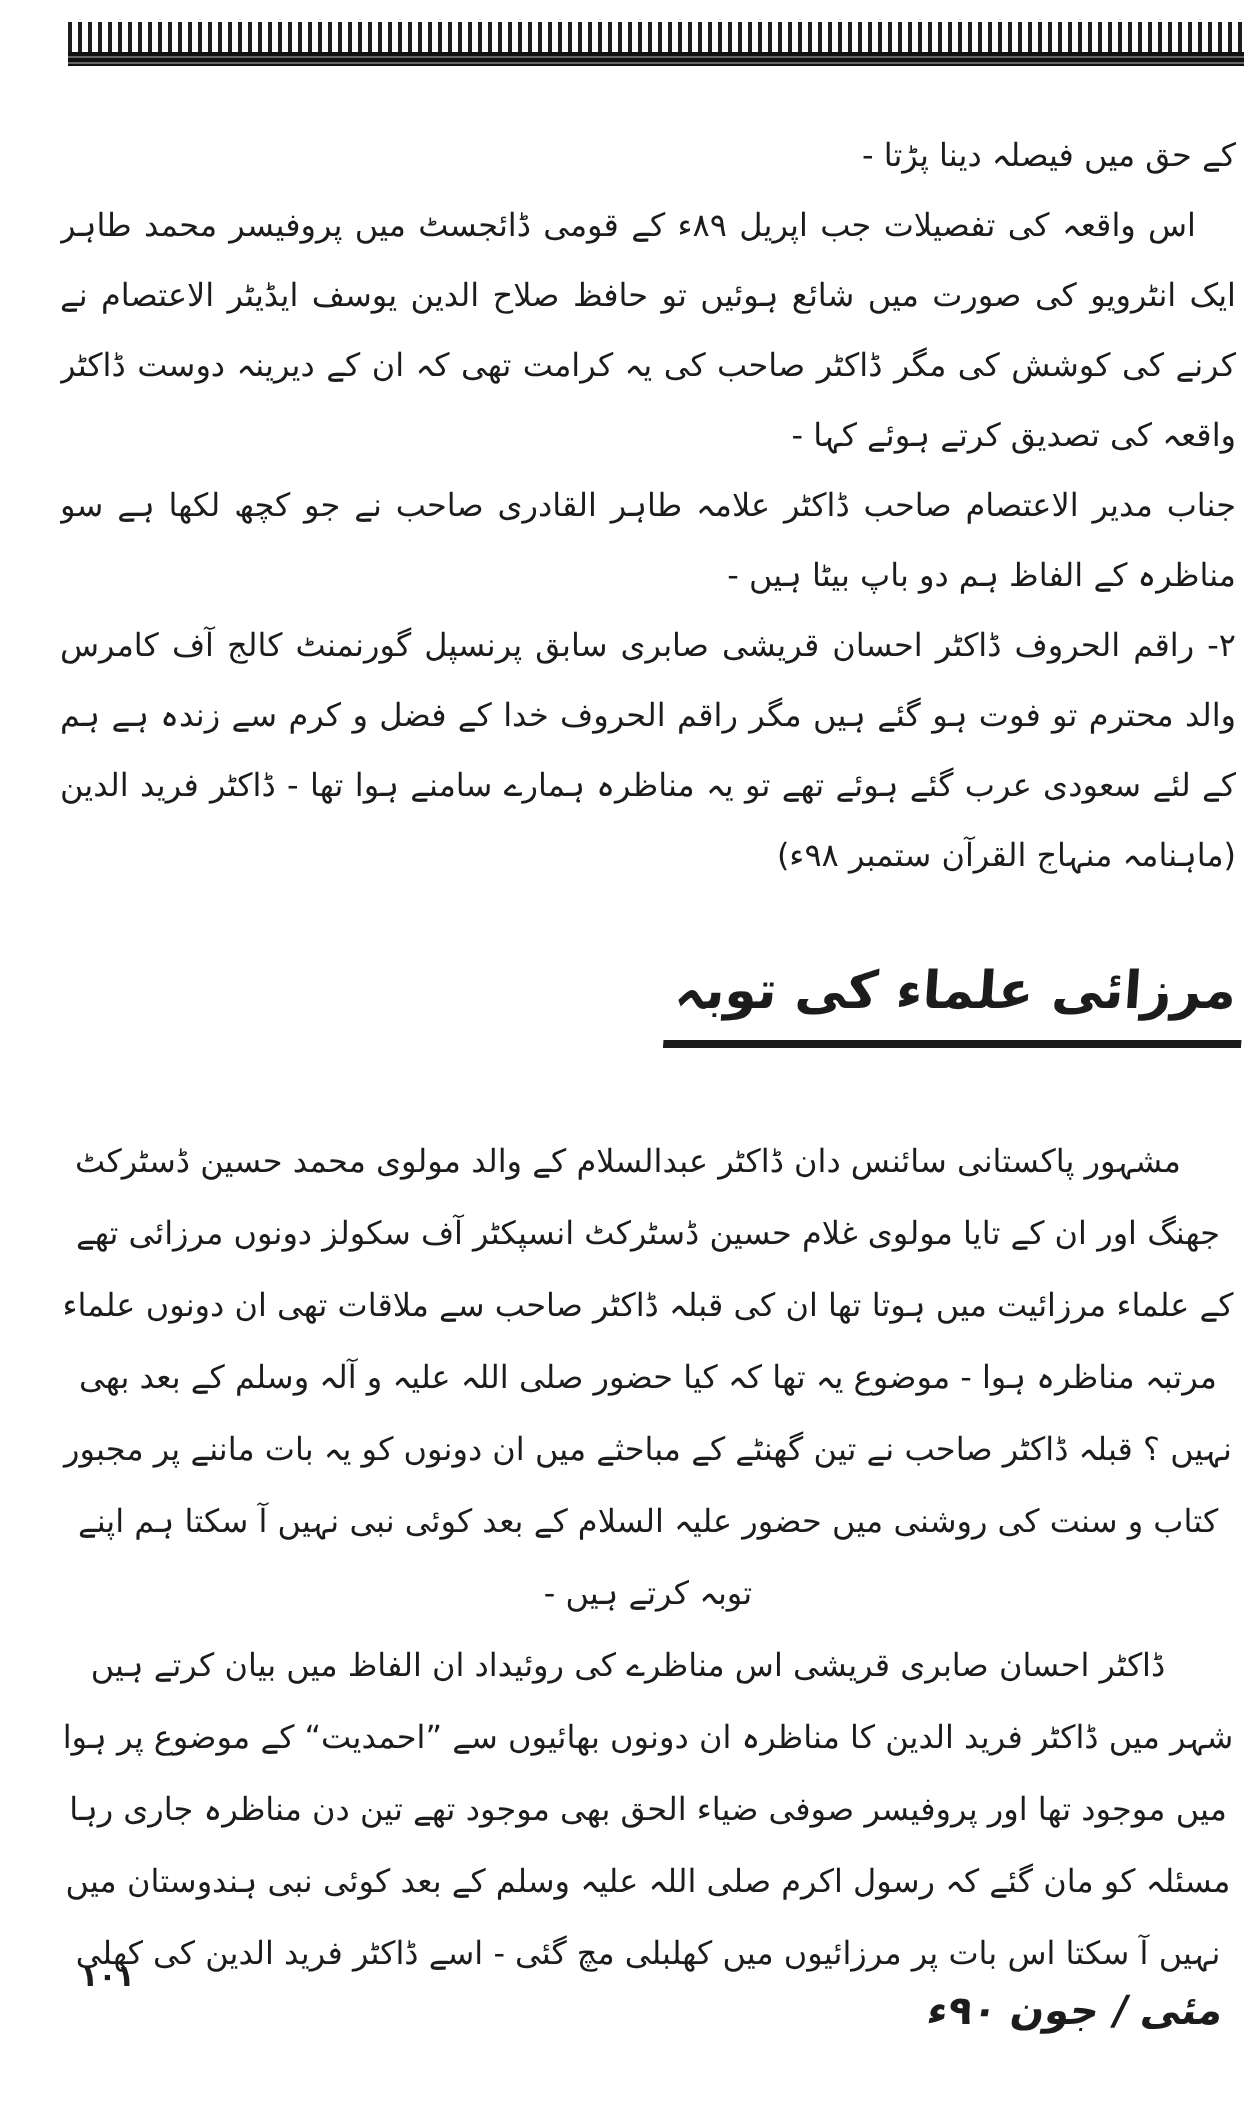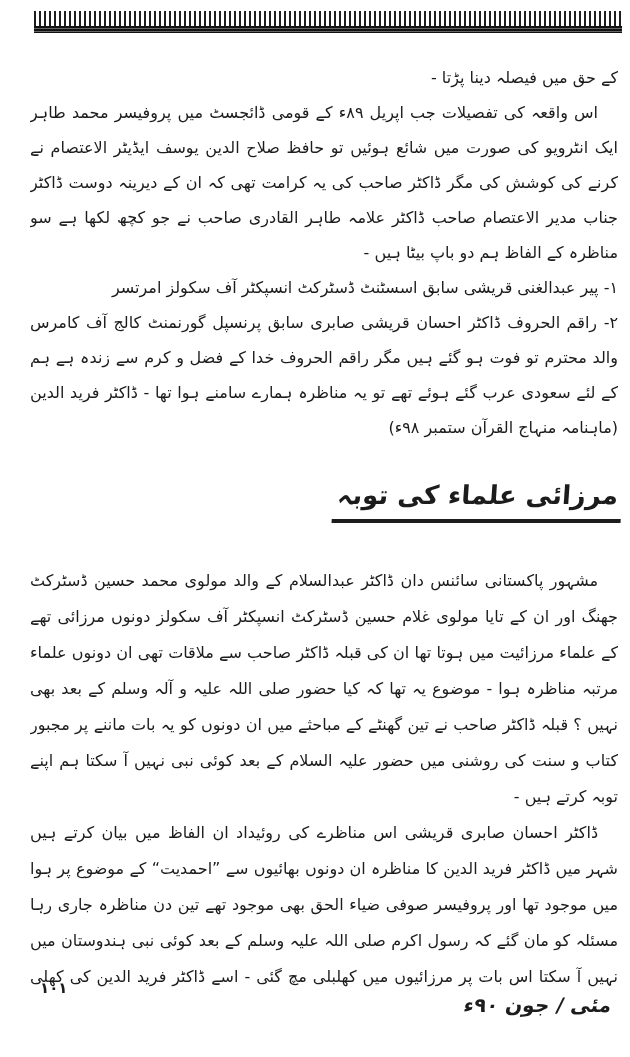--- a/index.html
+++ b/index.html
@@ -22,21 +22,21 @@
   }
   .text-block { position:absolute; right:12px; left:30px; }
   #block-upper { top:60px; }
   #block-lower { top:563px; }
   .line {
     height:35px; line-height:35px;
     font-size:16px;
     text-align:right;
     overflow:hidden;
   }
-  #block-lower .line { height:36px; line-height:36px; }
+  #block-lower .line { height:36px; line-height:36px;text-align:center; }
   .fill { text-align:justify; text-align-last:justify; }
   .indent { text-indent:20px; }
   .split {
     display:flex; justify-content:space-between; align-items:center;
     padding-left:42px;
   }
   .split span { white-space:nowrap; }
   .heading {
     position:absolute; top:480px; right:8px;
     font-size:26px; font-weight:bold;
@@ -62,23 +62,23 @@
 
 <div class="page">
 
   <div class="ornament"></div>
 
   <div class="text-block" id="block-upper">
     <div class="line">کے حق میں فیصلہ دینا پڑتا -</div>
     <div class="line fill indent">اس واقعہ کی تفصیلات جب اپریل ٨٩ء کے قومی ڈائجسٹ میں پروفیسر محمد طاہر القادری صاحب کے</div>
     <div class="line fill">ایک انٹرویو کی صورت میں شائع ہوئیں تو حافظ صلاح الدین یوسف ایڈیٹر الاعتصام نے اس کی تردید</div>
     <div class="line fill">کرنے کی کوشش کی مگر ڈاکٹر صاحب کی یہ کرامت تھی کہ ان کے دیرینہ دوست ڈاکٹر صابری نے اس</div>
+    <div class="line">واقعہ کی تصدیق کرتے ہوئے کہا -</div>
     <div class="line fill">جناب مدیر الاعتصام صاحب ڈاکٹر علامہ طاہر القادری صاحب نے جو کچھ لکھا ہے سو فی صد صحیح ہے اس</div>
     <div class="line">مناظرہ کے الفاظ ہم دو باپ بیٹا ہیں -</div>
-    <div class="line">١- پیر عبدالغنی قریشی سابق اسسٹنٹ ڈسٹرکٹ انسپکٹر آف سکولز امرتسر</div>
     <div class="line fill">٢- راقم الحروف ڈاکٹر احسان قریشی صابری سابق پرنسپل گورنمنٹ کالج آف کامرس سیالکوٹ</div>
     <div class="line fill">والد محترم تو فوت ہو گئے ہیں مگر راقم الحروف خدا کے فضل و کرم سے زندہ ہے ہم دونوں باپ بیٹا جب عمرہ</div>
     <div class="line fill">کے لئے سعودی عرب گئے ہوئے تھے تو یہ مناظرہ ہمارے سامنے ہوا تھا - ڈاکٹر فرید الدین کو جب علم ہوا</div>
     <div class="line split">
       <span>(ماہنامہ منہاج القرآن ستمبر ٩٨ء)</span>
     </div>
   </div>
 
   <div class="heading">مرزائی علماء کی توبہ</div>
 

